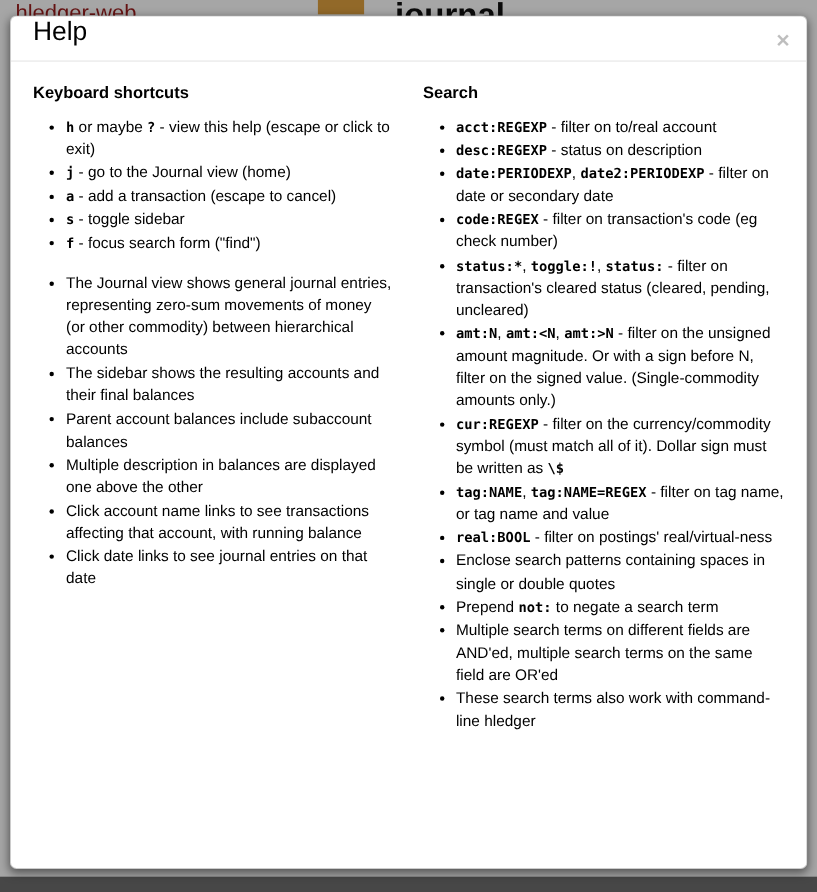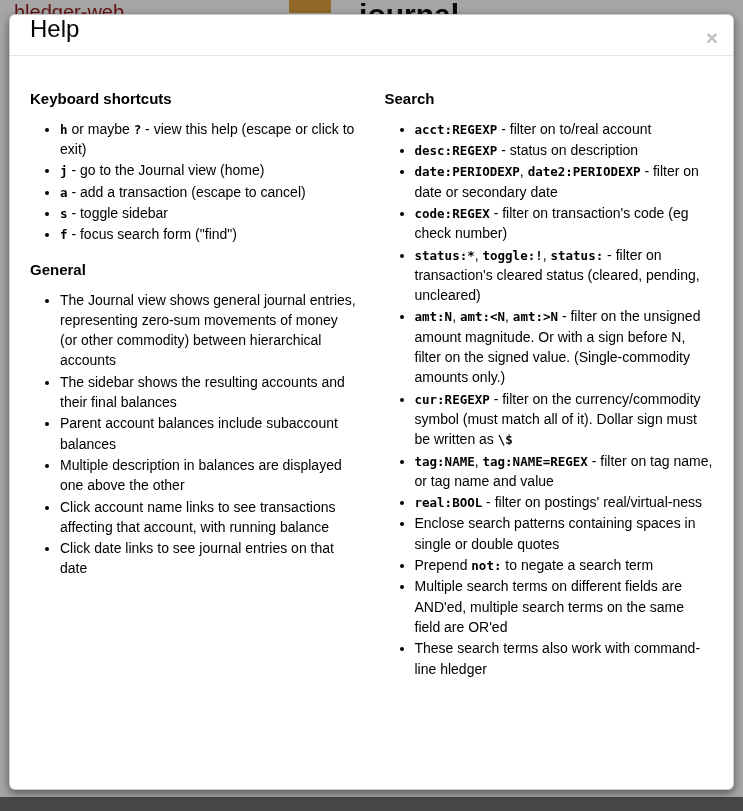--- a/index.html
+++ b/index.html
@@ -35,21 +35,21 @@
   .close-btn {
     position: absolute; top: 12px; right: 15px;
     font-size: 21px; font-weight: bold; line-height: 1;
     color: #000; opacity: 0.25; background: none; border: none; cursor: pointer;
     font-family: "Liberation Sans", sans-serif;
   }
 
   .modal-body { flex: 1; padding: 18px 20px 10px; display: flex; gap: 26px; overflow: hidden; }
   .col { flex: 1; min-width: 0; }
 
-  .section-heading { font-size: 15px; font-weight: bold; margin: 16px 0 12px; color: #000; }
+  .section-heading { font-size: 15px; font-weight: bold; margin: 2px 0 12px; color: #000; }
   .help-list { margin: 0 0 16px; padding-left: 30px; font-size: 14px; line-height: 1.45; }
   .help-list li { margin-bottom: 1px; }
   code {
     font-family: "DejaVu Sans Mono", "Liberation Mono", monospace;
     font-weight: bold; font-size: 12.5px; color: #000;
   }
 </style>
 </head>
 <body>
 
@@ -72,21 +72,20 @@
   <div class="modal-body">
     <div class="col">
         <h3 class="section-heading">Keyboard shortcuts</h3>
         <ul class="help-list">
           <li><code>h</code><span> or maybe </span><code>?</code><span> - view this help (escape or click to exit)</span></li>
           <li><code>j</code><span> - go to the Journal view (home)</span></li>
           <li><code>a</code><span> - add a transaction (escape to cancel)</span></li>
           <li><code>s</code><span> - toggle sidebar</span></li>
           <li><code>f</code><span> - focus search form ("find")</span></li>
         </ul>
-        <h3 class="section-heading">General</h3>
         <ul class="help-list">
           <li><span>The Journal view shows general journal entries, representing zero-sum movements of money (or other commodity) between hierarchical accounts</span></li>
           <li><span>The sidebar shows the resulting accounts and their final balances</span></li>
           <li><span>Parent account balances include subaccount balances</span></li>
           <li><span>Multiple description in balances are displayed one above the other</span></li>
           <li><span>Click account name links to see transactions affecting that account, with running balance</span></li>
           <li><span>Click date links to see journal entries on that date</span></li>
         </ul>
       </div>
     <div class="col">

